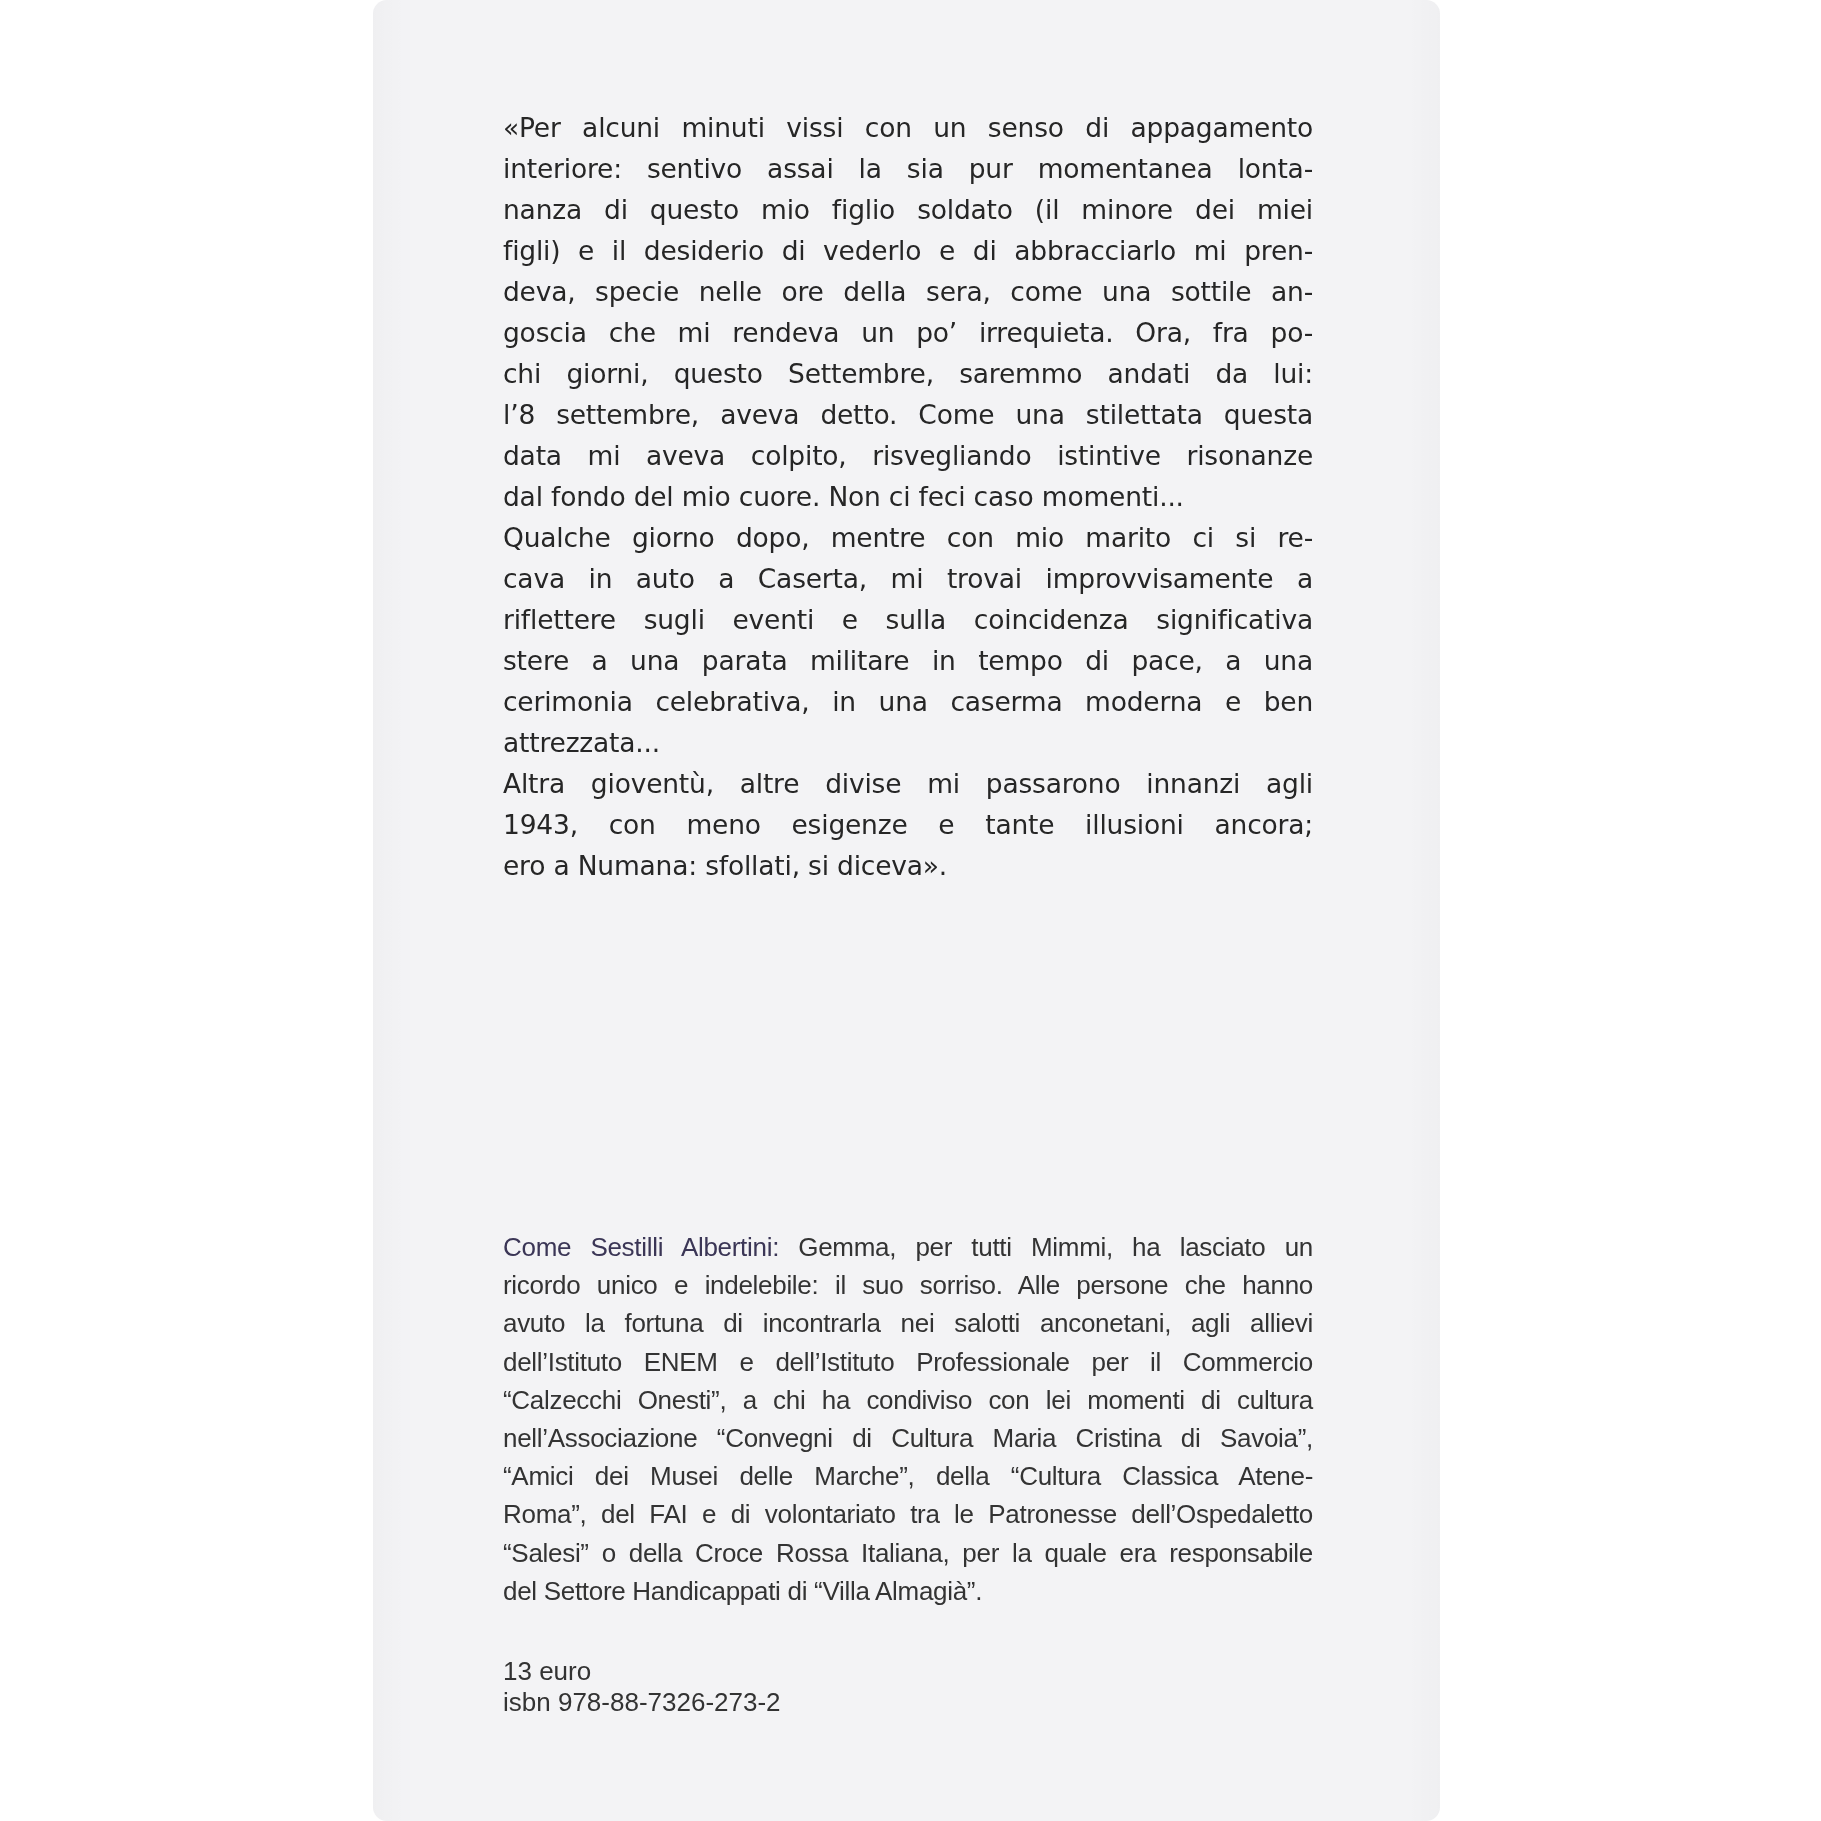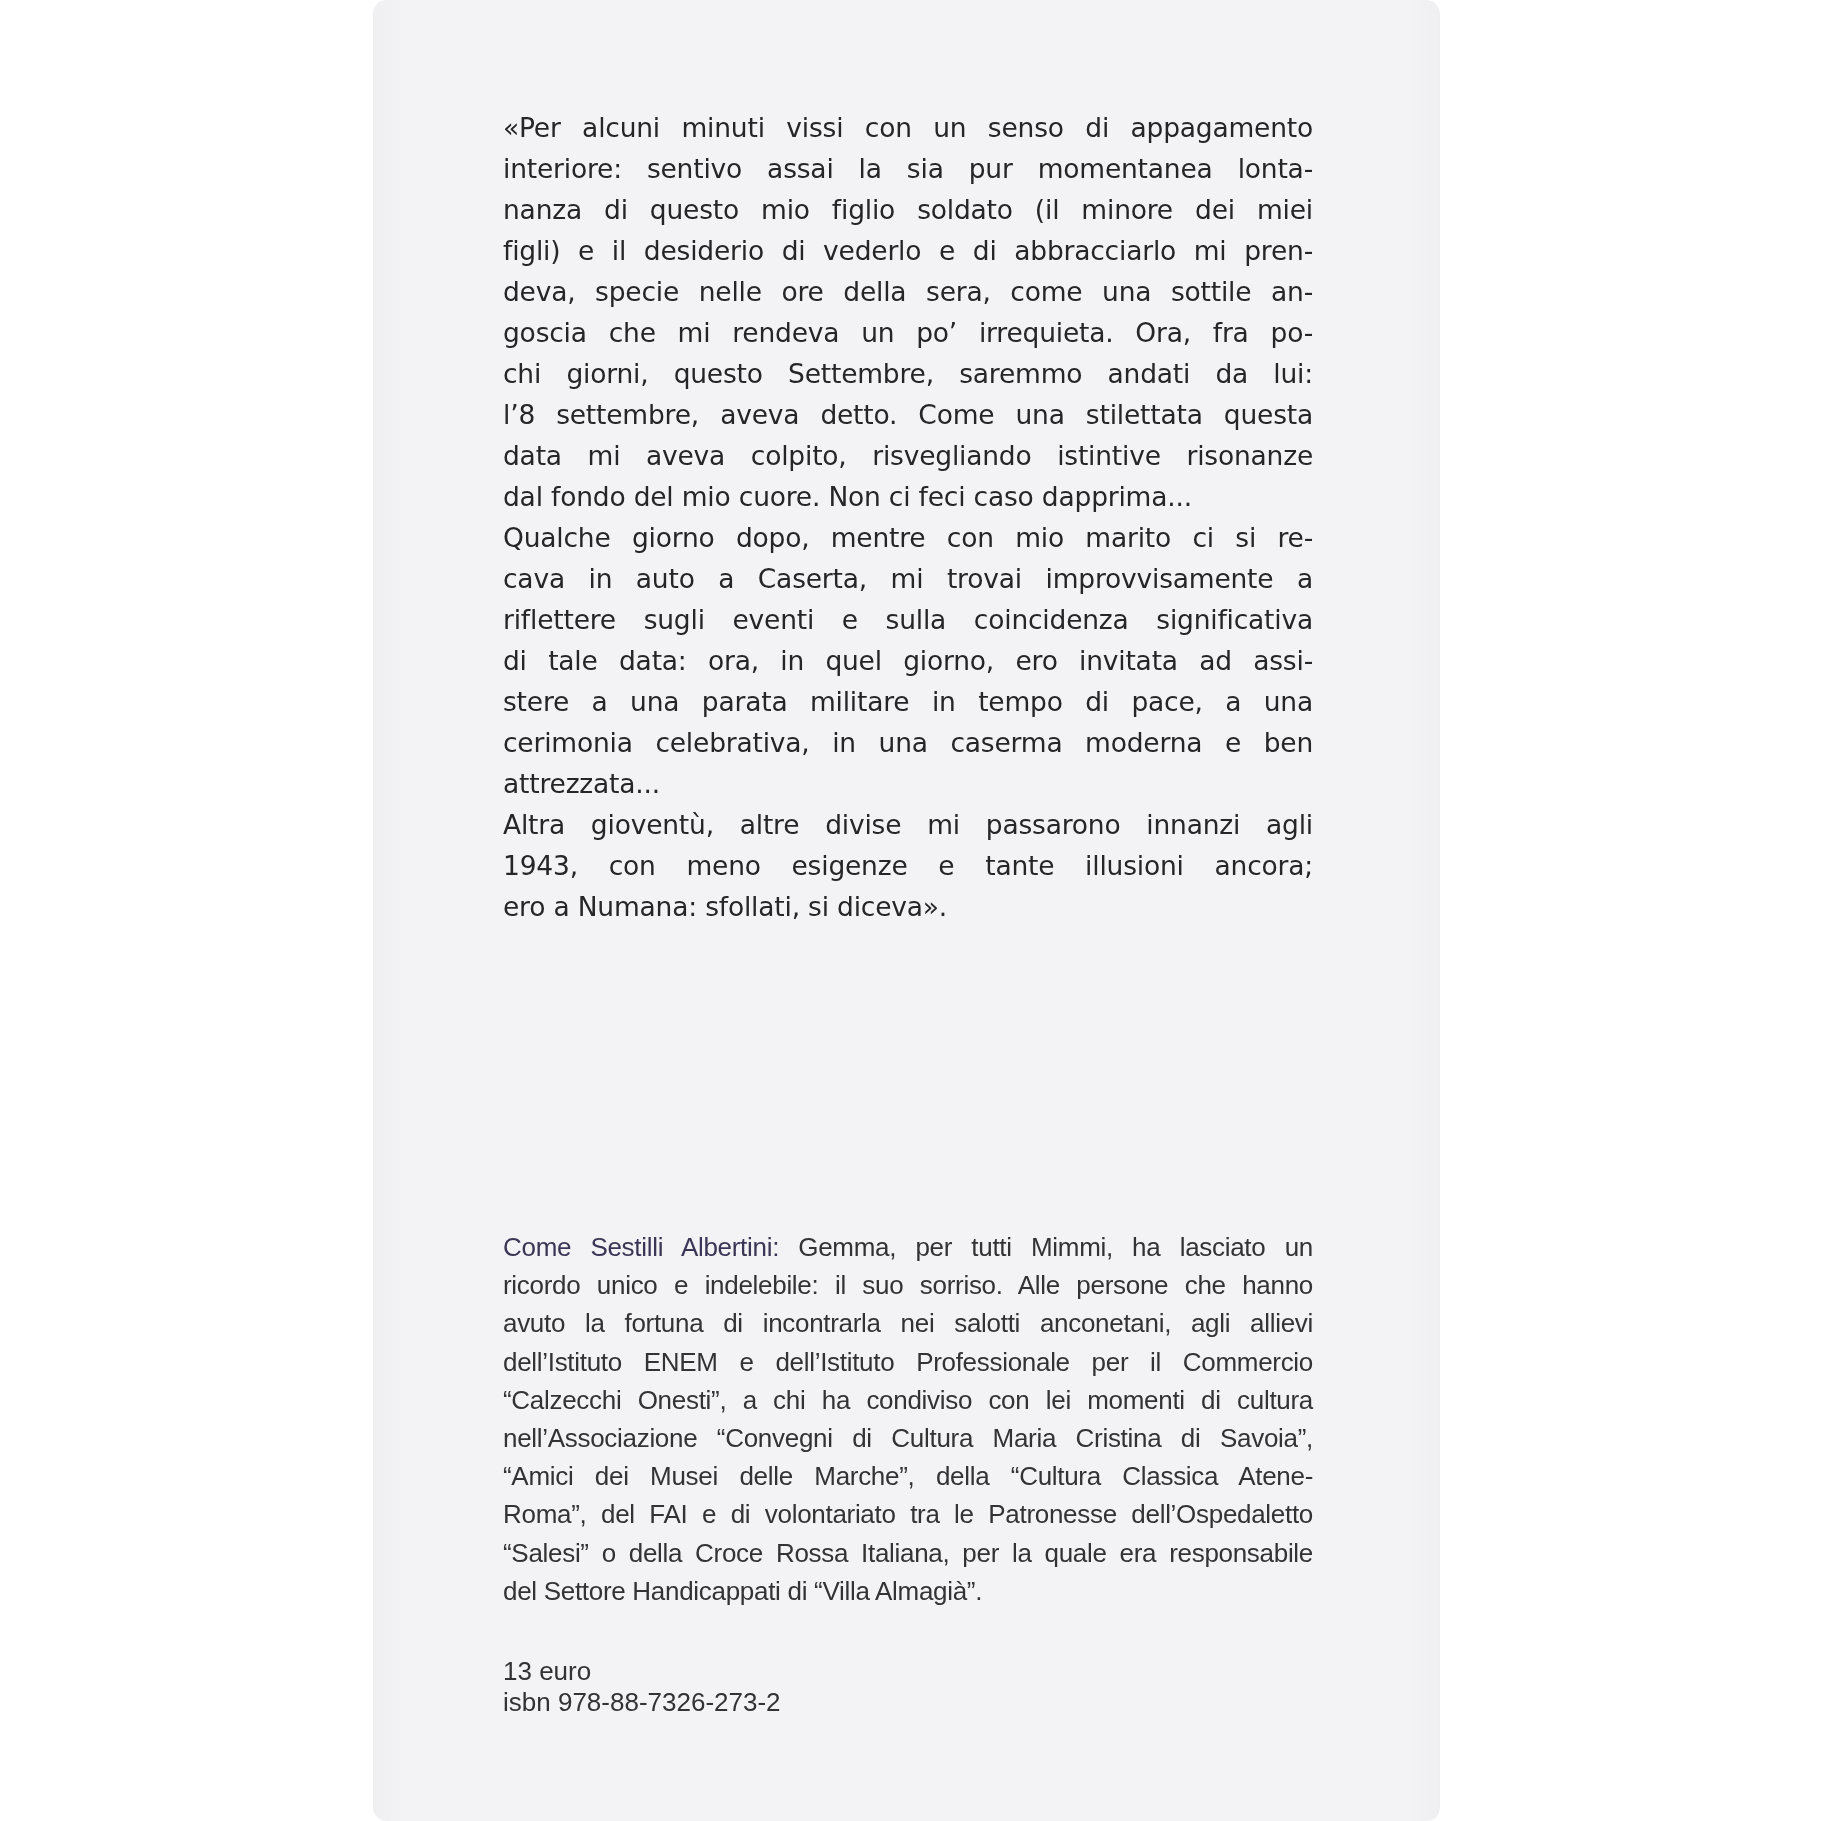--- a/index.html
+++ b/index.html
@@ -84,25 +84,24 @@
   <div class="quote">
     <span class="line">«Per alcuni minuti vissi con un senso di appagamento</span>
     <span class="line">interiore: sentivo assai la sia pur momentanea lonta-</span>
     <span class="line">nanza di questo mio figlio soldato (il minore dei miei</span>
     <span class="line">figli) e il desiderio di vederlo e di abbracciarlo mi pren-</span>
     <span class="line">deva, specie nelle ore della sera, come una sottile an-</span>
     <span class="line">goscia che mi rendeva un po’ irrequieta. Ora, fra po-</span>
     <span class="line">chi giorni, questo Settembre, saremmo andati da lui:</span>
     <span class="line">l’8 settembre, aveva detto. Come una stilettata questa</span>
     <span class="line">data mi aveva colpito, risvegliando istintive risonanze</span>
-    <span class="line last">dal fondo del mio cuore. Non ci feci caso dapprima...</span>
+    <span class="line last">dal fondo del mio cuore. Non ci feci caso momenti...</span>
     <span class="line">Qualche giorno dopo, mentre con mio marito ci si re-</span>
     <span class="line">cava in auto a Caserta, mi trovai improvvisamente a</span>
     <span class="line">riflettere sugli eventi e sulla coincidenza significativa</span>
-    <span class="line">di tale data: ora, in quel giorno, ero invitata ad assi-</span>
     <span class="line">stere a una parata militare in tempo di pace, a una</span>
     <span class="line">cerimonia celebrativa, in una caserma moderna e ben</span>
     <span class="line last">attrezzata...</span>
     <span class="line">Altra gioventù, altre divise mi passarono innanzi agli</span>
     <span class="line">1943, con meno esigenze e tante illusioni ancora;</span>
     <span class="line last">ero a Numana: sfollati, si diceva».</span>
   </div>
 
   <div class="bio">
     <span class="line"><span class="bio-name">Come Sestilli Albertini:</span><span> Gemma, per tutti Mimmi, ha lasciato un</span></span>

